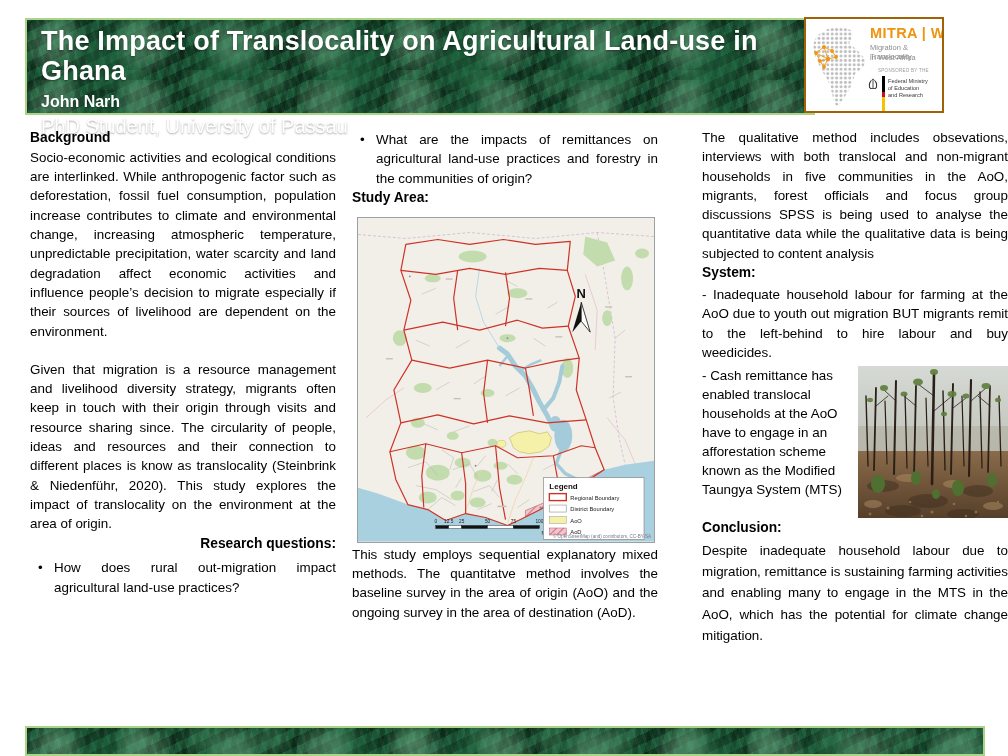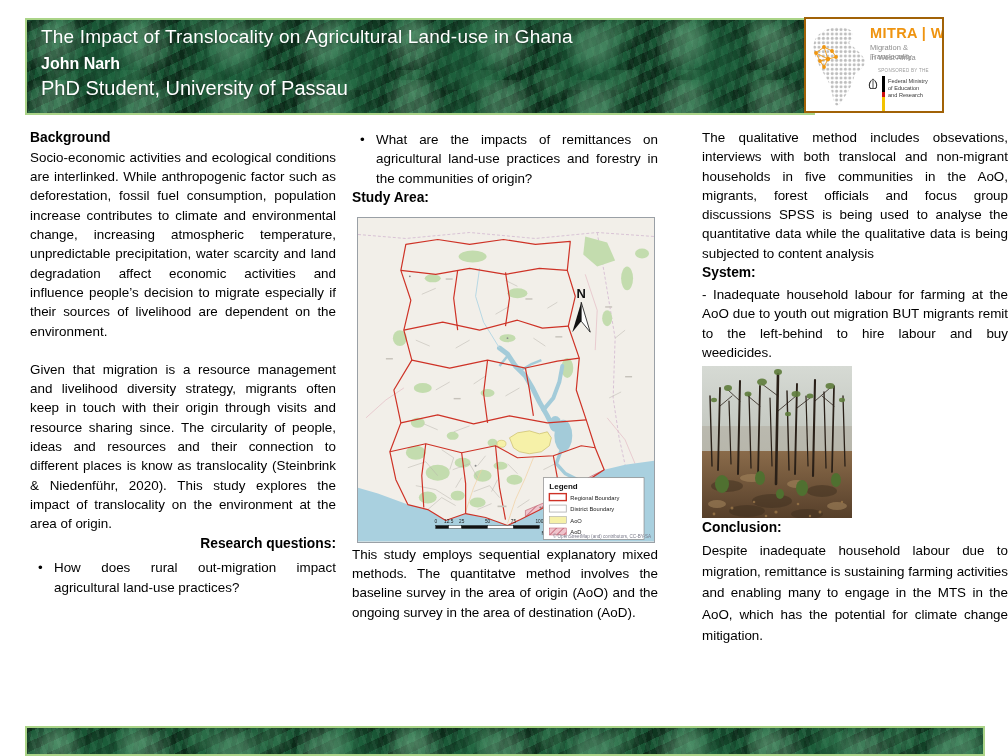--- a/index.html
+++ b/index.html
@@ -13,21 +13,21 @@
           radial-gradient(circle at 30% 40%, rgba(150,210,170,.30) 0 16%, transparent 45%),
           radial-gradient(circle at 70% 60%, rgba(35,110,70,.45) 0 20%, transparent 50%),
           radial-gradient(circle at 50% 20%, rgba(90,170,120,.28) 0 14%, transparent 40%),
           repeating-linear-gradient(100deg, rgba(0,0,0,.22) 0 5px, transparent 5px 12px),
           repeating-linear-gradient(70deg, rgba(255,255,255,.05) 0 3px, transparent 3px 8px),
           repeating-linear-gradient(-25deg, rgba(25,95,60,.55) 0 9px, rgba(8,40,24,.55) 9px 18px);
         background-size:90px 60px,120px 70px,70px 50px,auto,auto,auto;}
   .header-band{top:18px;width:790px;height:97px;padding:7px 14px;color:#fff;}
   .footer-band{top:726px;width:960px;height:30px;}
 
-  .poster-title{font-size:19px;font-weight:normal;line-height:1.1;letter-spacing:.2px;
+  .poster-title{font-size:27px;font-weight:bold;line-height:1.1;letter-spacing:.2px;
                 text-shadow:0 1px 2px rgba(0,0,0,.35);}
   .poster-author{font-size:16px;font-weight:bold;margin-top:7px;text-shadow:0 1px 2px rgba(0,0,0,.35);}
   .poster-affil{font-size:20px;margin-top:4px;text-shadow:0 1px 2px rgba(0,0,0,.35);}
 
   
   .logobox{position:absolute;left:804px;top:17px;width:140px;height:96px;background:#fff;
            border:2px solid #a16207;box-sizing:border-box;overflow:hidden;}
   .logobox .africa{position:absolute;left:2px;top:4px;}
   .brand{position:absolute;left:64px;top:6px;width:92px;font-size:14.5px;font-weight:bold;
          color:#ef9410;letter-spacing:.4px;white-space:nowrap;}
@@ -301,20 +301,21 @@
 
     <p class="small-top">This study employs sequential explanatory mixed methods. The quantitatve method involves the baseline survey in the area of origin (AoO) and the ongoing survey in the area of destination (AoD).</p>
   </div>
 
   <div class="col col3">
     <p>The qualitative method includes obsevations, interviews with both translocal and non-migrant households in five communities in the AoO, migrants, forest officials and focus group discussions SPSS is being used to analyse the quantitative data while the qualitative data is being subjected to content analysis</p>
     <p class="heading results-head">System:</p>
     <p class="small-top">- Inadequate household labour for farming at the AoO due to youth out migration BUT migrants remit to the left-behind to hire labour and buy weedicides.</p>
 
     <div class="result2-row">
+      <p class="result2-text">- Cash remittance has enabled translocal households at the AoO have to engage in an afforestation scheme known as the Modified Taungya System (MTS)</p>
 
       <svg class="photo" width="150" height="152" viewBox="0 0 150 152">
         <defs>
           <linearGradient id="skyg" x1="0" y1="0" x2="0" y2="1">
             <stop offset="0" stop-color="#d6dad4"></stop>
               <stop offset="1" stop-color="#bcc0b8"></stop>
           </linearGradient>
           <linearGradient id="grd" x1="0" y1="0" x2="0" y2="1">
             <stop offset="0" stop-color="#8a6b4a"></stop>
               <stop offset="1" stop-color="#563f2a"></stop>

